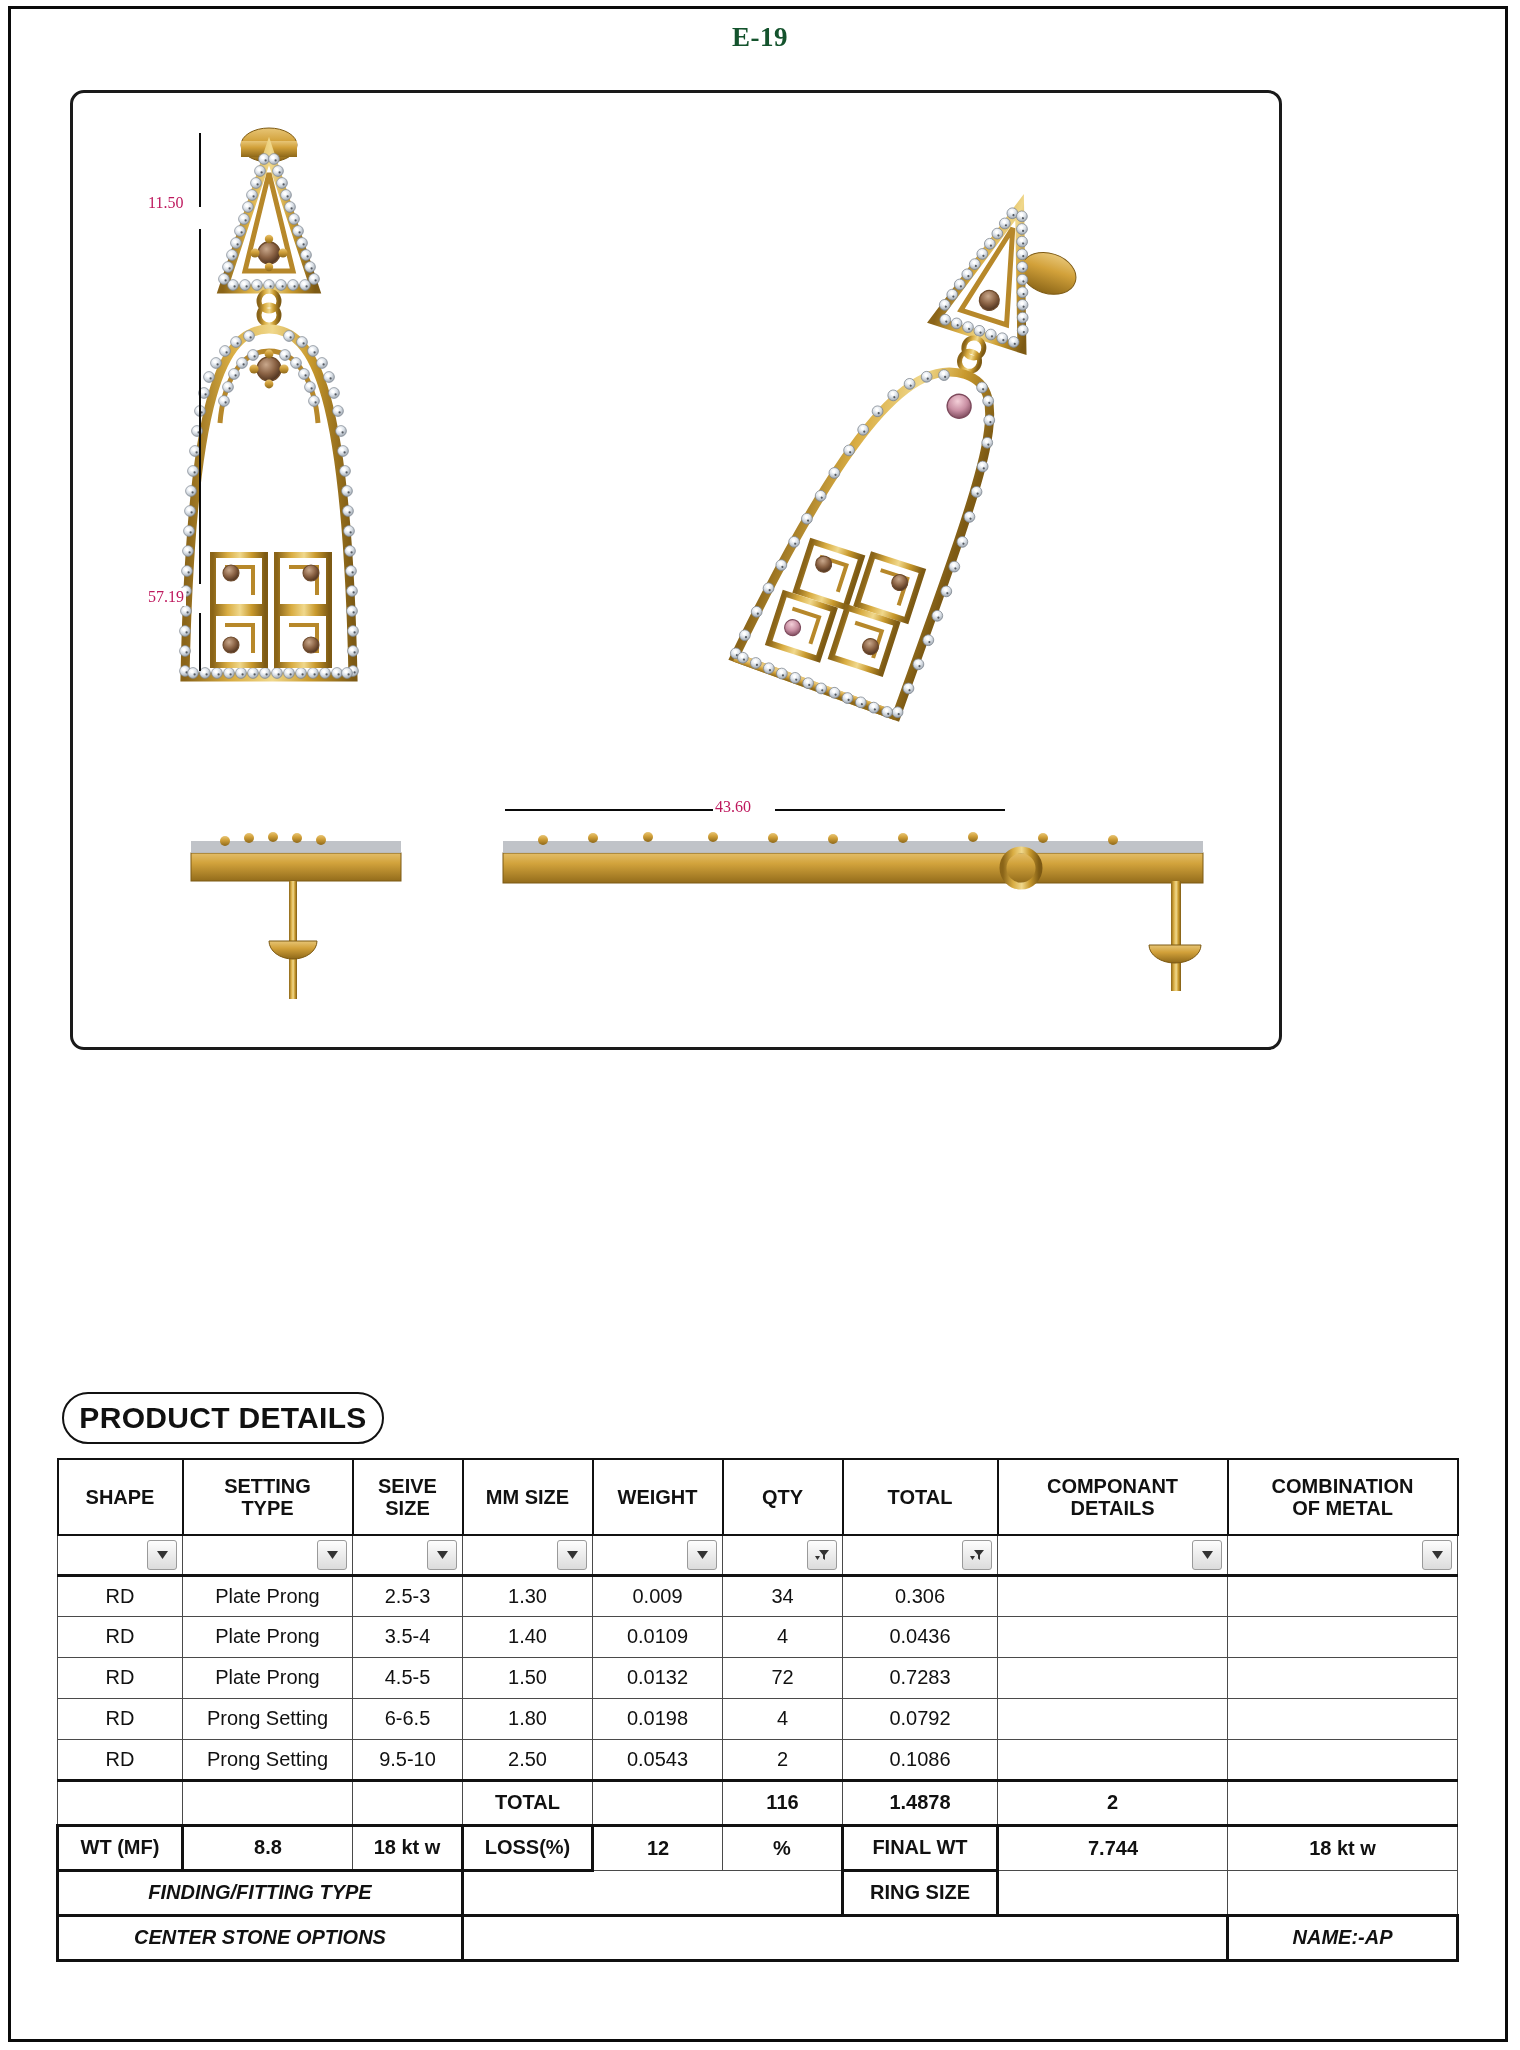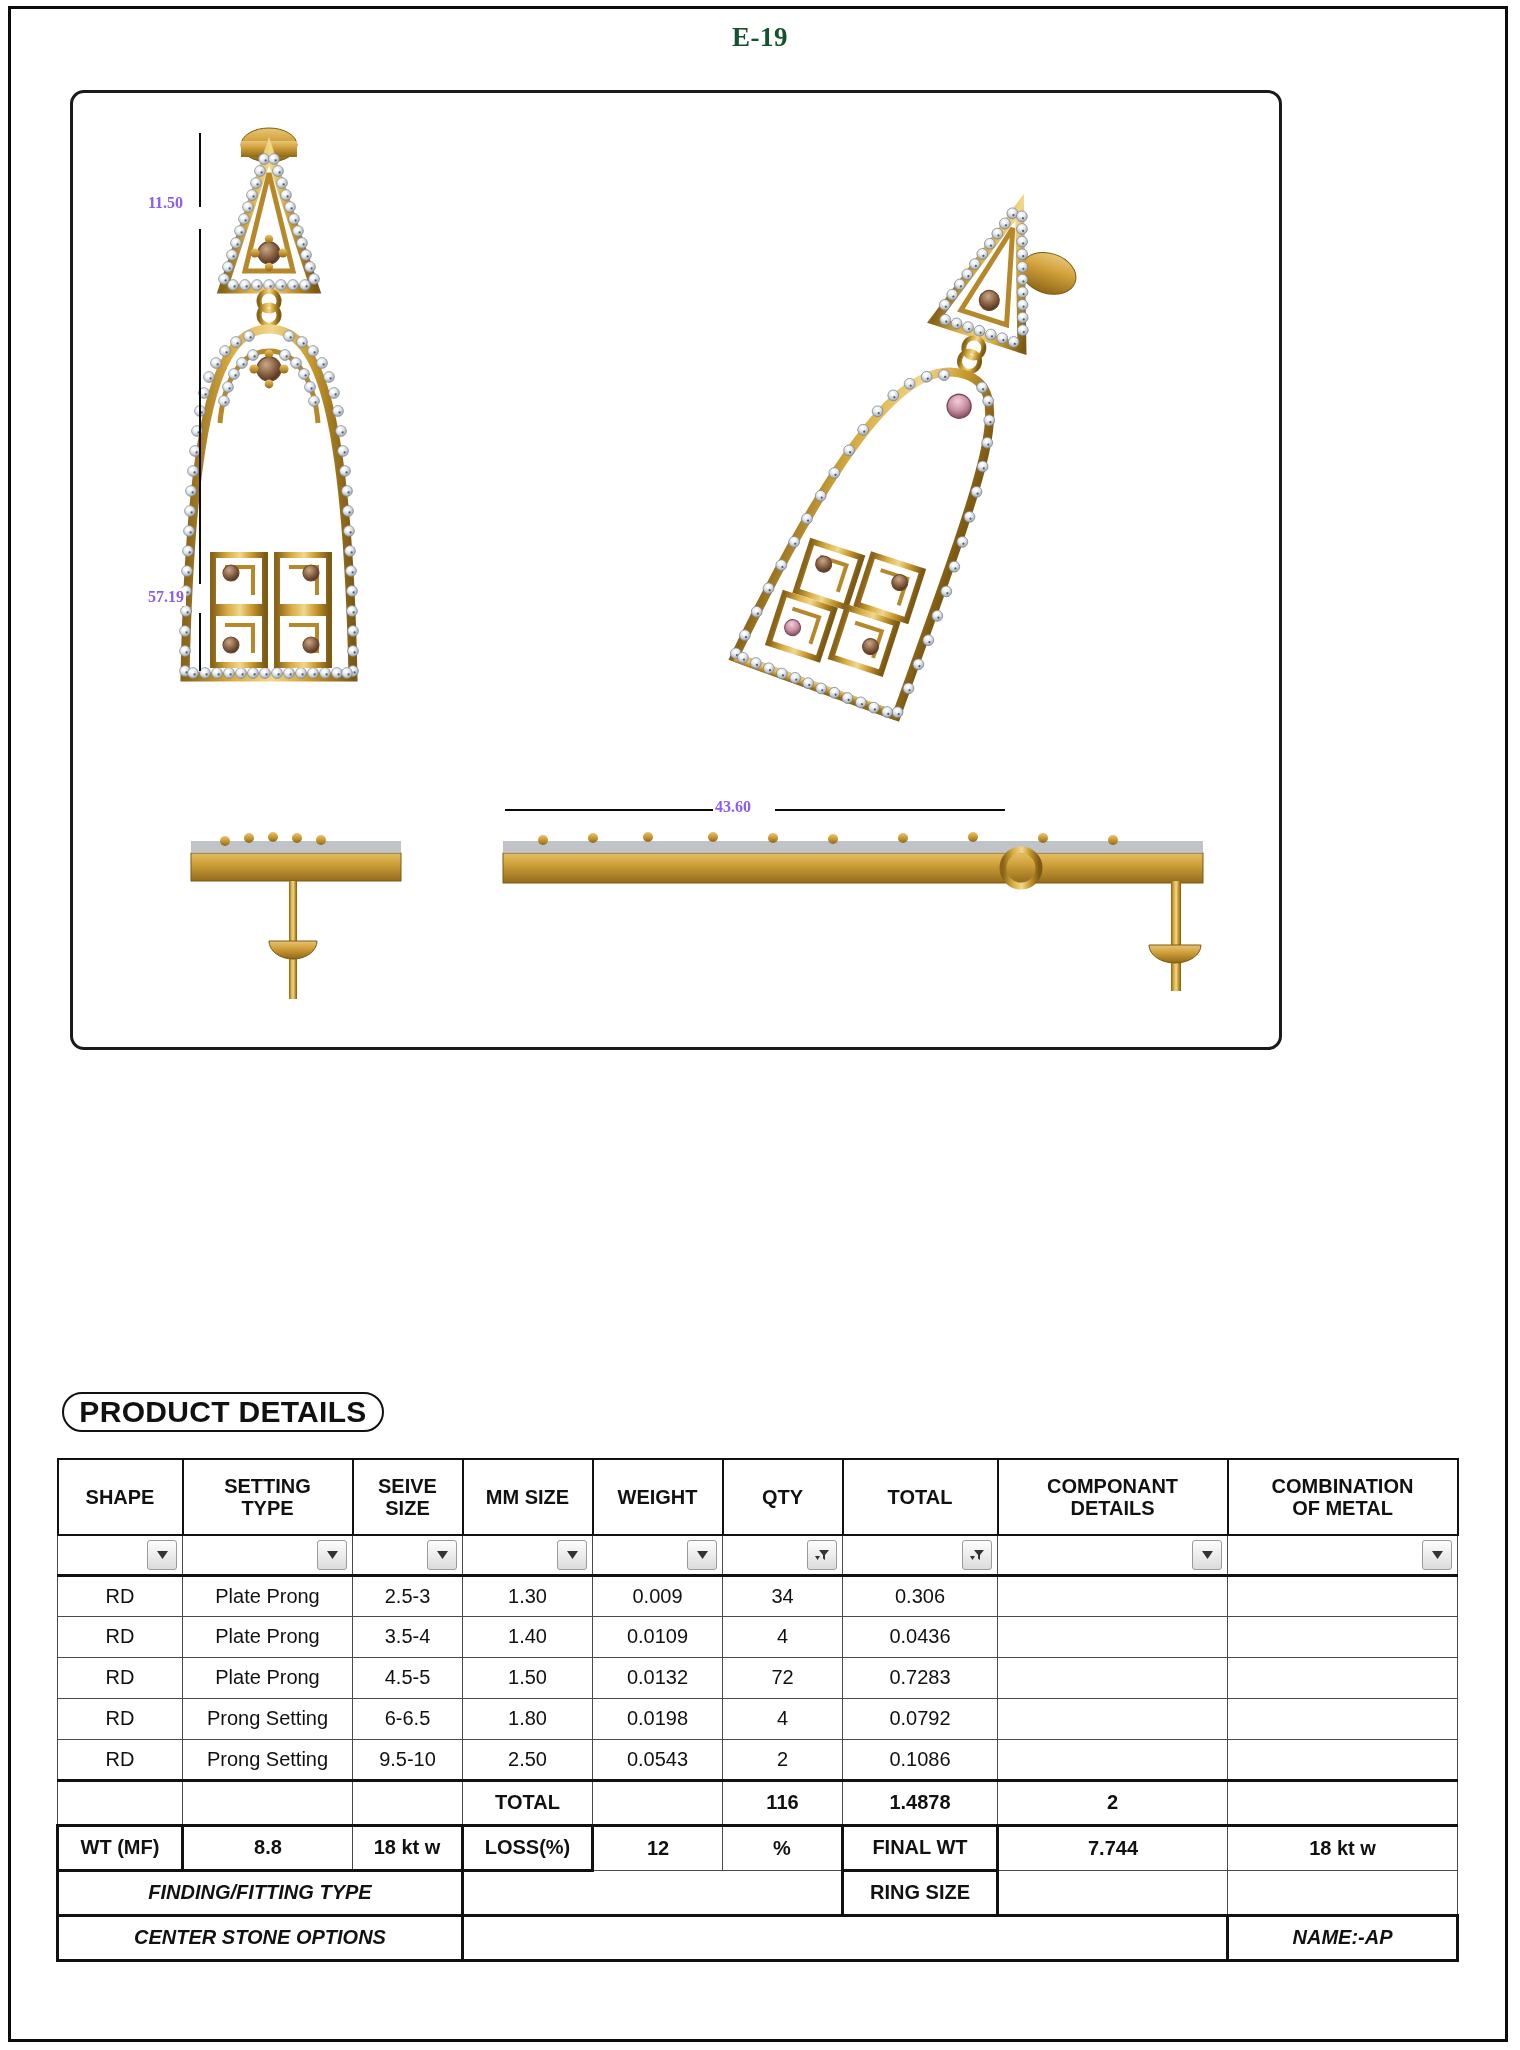--- a/index.html
+++ b/index.html
@@ -27,27 +27,27 @@
     position:absolute; left:70px; top:90px; width:1212px; height:960px;
     border:3px solid #1a1a1a; border-radius:14px; box-sizing:border-box;
     background:#ffffff; overflow:hidden;
   }
   #view-inner{ position:absolute; inset:0; }
 
   
   .dim-line-v{ position:absolute; width:2px; background:#0a0a0a; }
   .dim-line-h{ position:absolute; height:2px; background:#0a0a0a; }
   .dim-label{
-    position:absolute; font-family:"Liberation Serif", serif; font-weight:bold;
-    font-size:16px; color:#8b5cf6; background:#fff; padding:0 2px; white-space:nowrap;
+    position:absolute; font-family:"Liberation Serif", serif; font-weight:normal;
+    font-size:16px; color:#be185d; background:#fff; padding:0 2px; white-space:nowrap;
   }
 
   
   #details-pill{
-    position:absolute; left:62px; top:1392px; width:322px; height:40px;
+    position:absolute; left:62px; top:1392px; width:322px; height:52px;
     border:2px solid #111; border-radius:27px; box-sizing:border-box;
     display:flex; align-items:center; justify-content:center;
     font-size:30px; font-weight:bold; color:#111; letter-spacing:0.3px;
     background:#fff;
   }
 
   
   #details-table{
     position:absolute; left:56px; top:1458px; width:1400px;
     border-collapse:collapse; table-layout:fixed; background:#fff;

